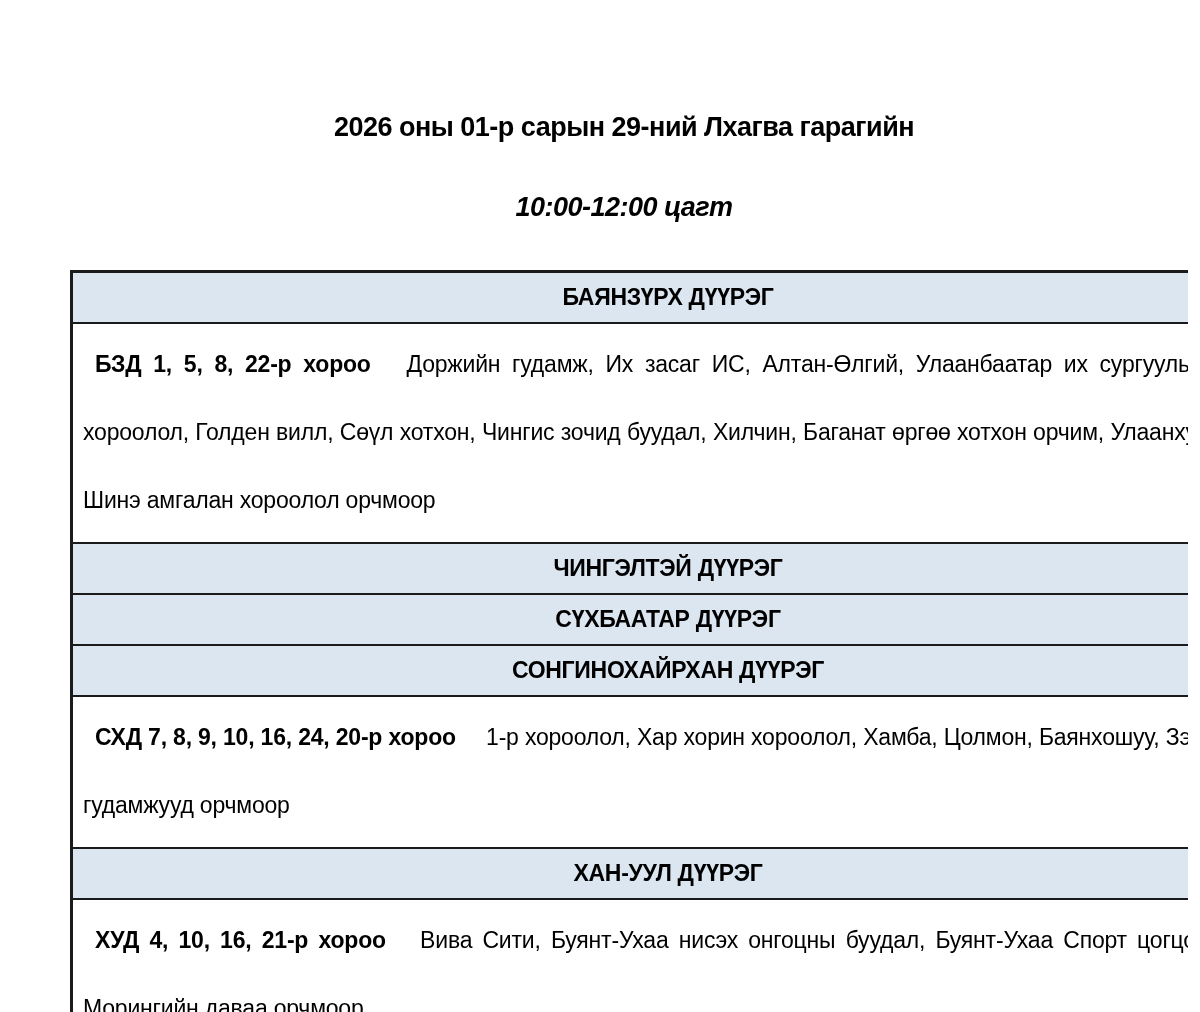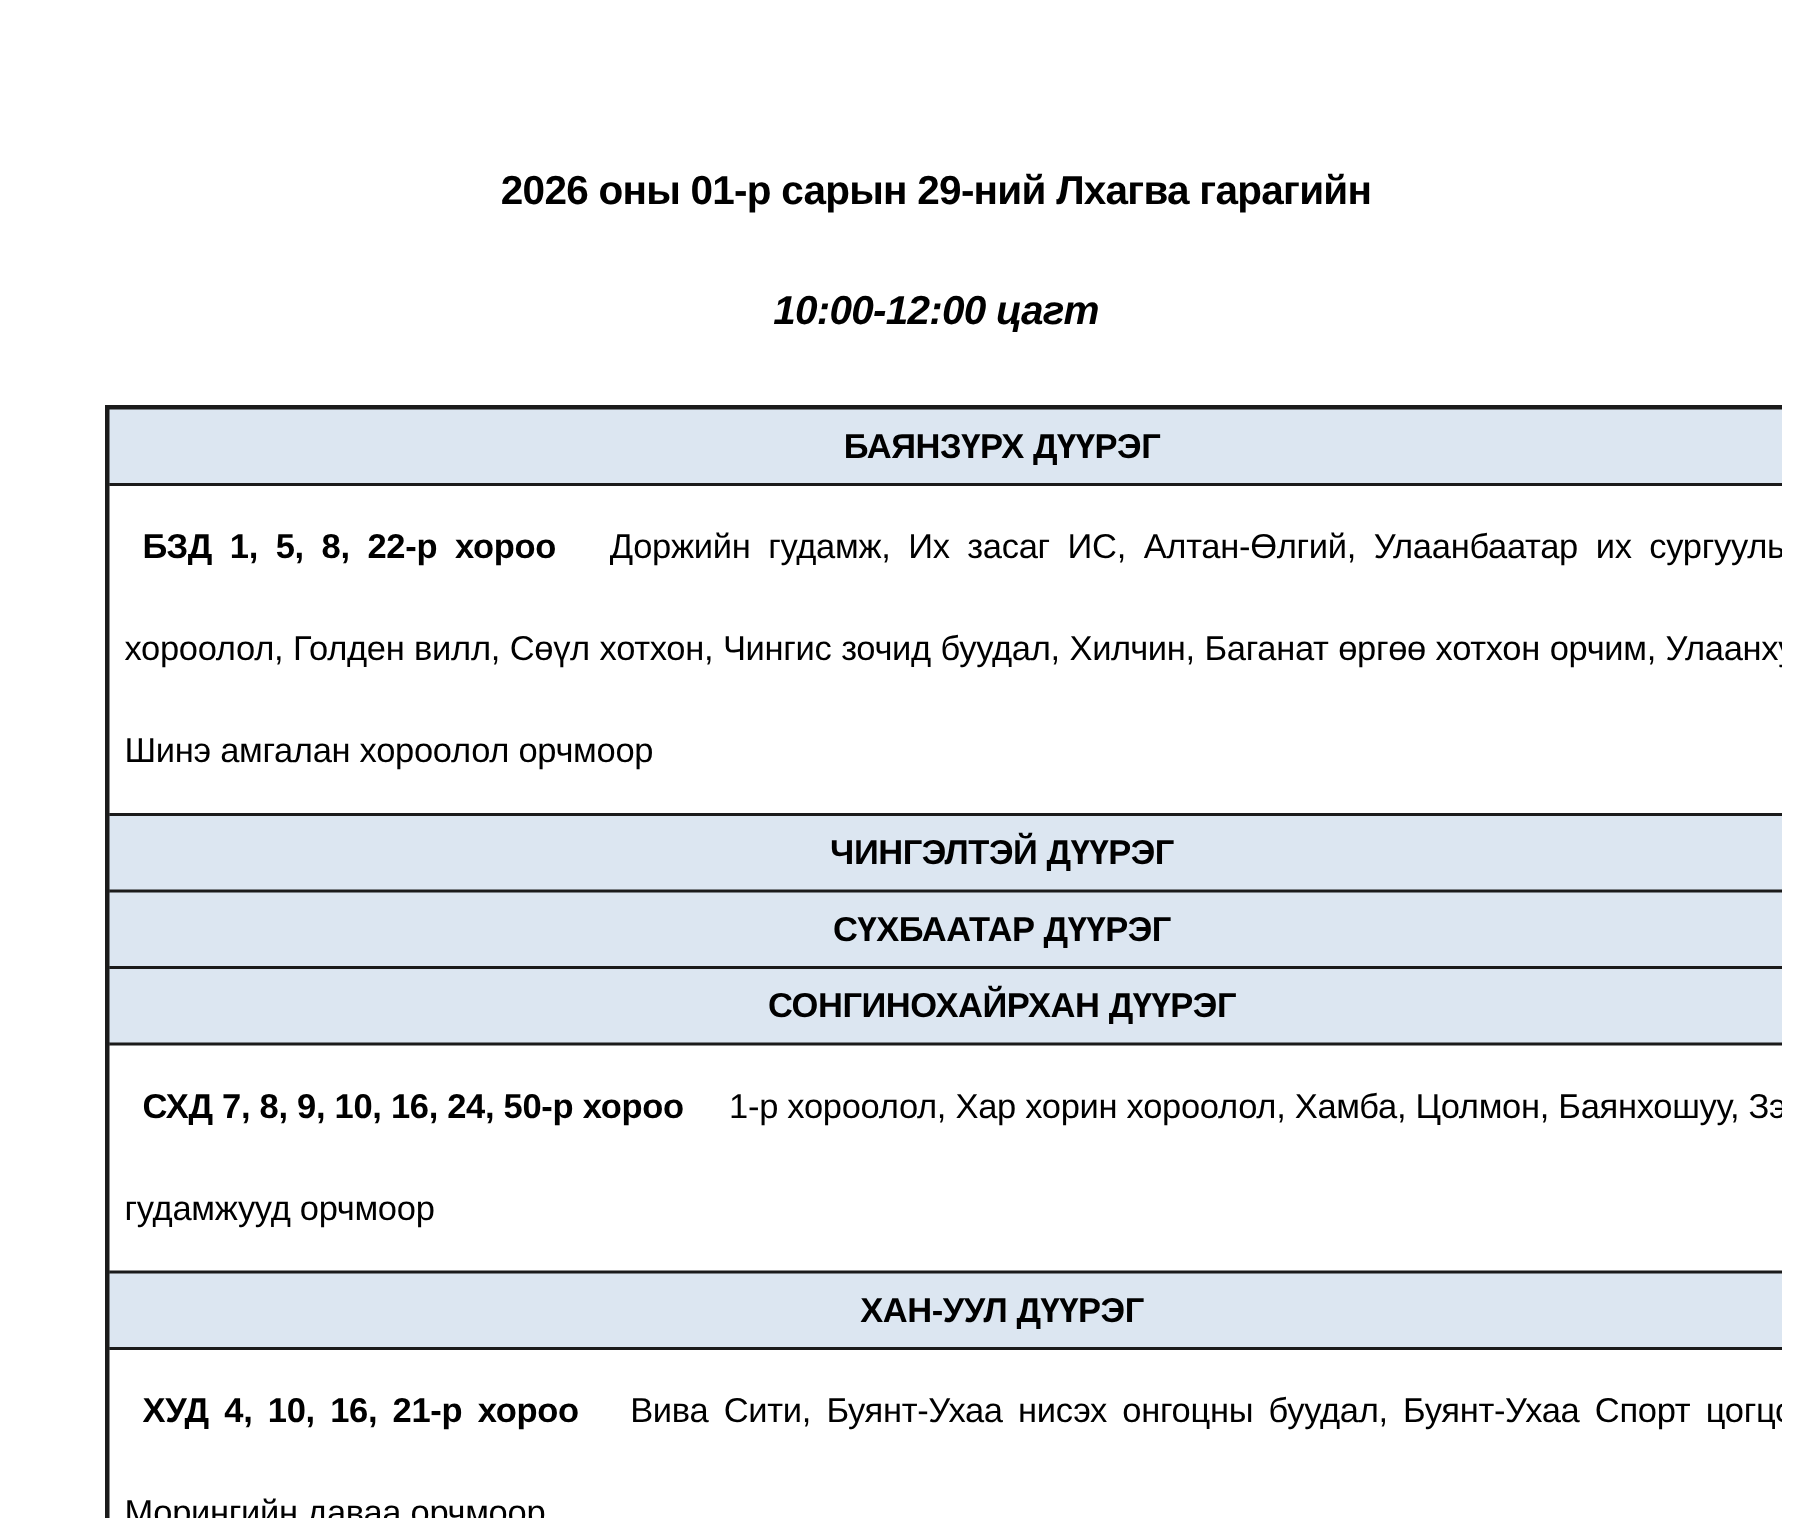--- a/index.html
+++ b/index.html
@@ -78,21 +78,21 @@
       </tr>
 
       <tr>
         <td class="district-header">СҮХБААТАР ДҮҮРЭГ</td>
       </tr>
 
       <tr>
         <td class="district-header">СОНГИНОХАЙРХАН ДҮҮРЭГ</td>
       </tr>
       <tr>
-        <td class="area-cell"><b class="lead">СХД 7, 8, 9, 10, 16, 24, 50-р хороо</b> <span>1-р хороолол, Хар хорин хороолол, Хамба, Цолмон, Баянхошуу, Зээлийн гудамжууд орчмоор</span></td>
+        <td class="area-cell"><b class="lead">СХД 7, 8, 9, 10, 16, 24, 20-р хороо</b> <span>1-р хороолол, Хар хорин хороолол, Хамба, Цолмон, Баянхошуу, Зээлийн гудамжууд орчмоор</span></td>
       </tr>
 
       <tr>
         <td class="district-header">ХАН-УУЛ ДҮҮРЭГ</td>
       </tr>
       <tr>
         <td class="area-cell"><b class="lead">ХУД 4, 10, 16, 21-р хороо</b> <span>Вива Сити, Буянт-Ухаа нисэх онгоцны буудал, Буянт-Ухаа Спорт цогцолбор, Морингийн даваа орчмоор</span></td>
       </tr>
     </tbody>
   </table>

